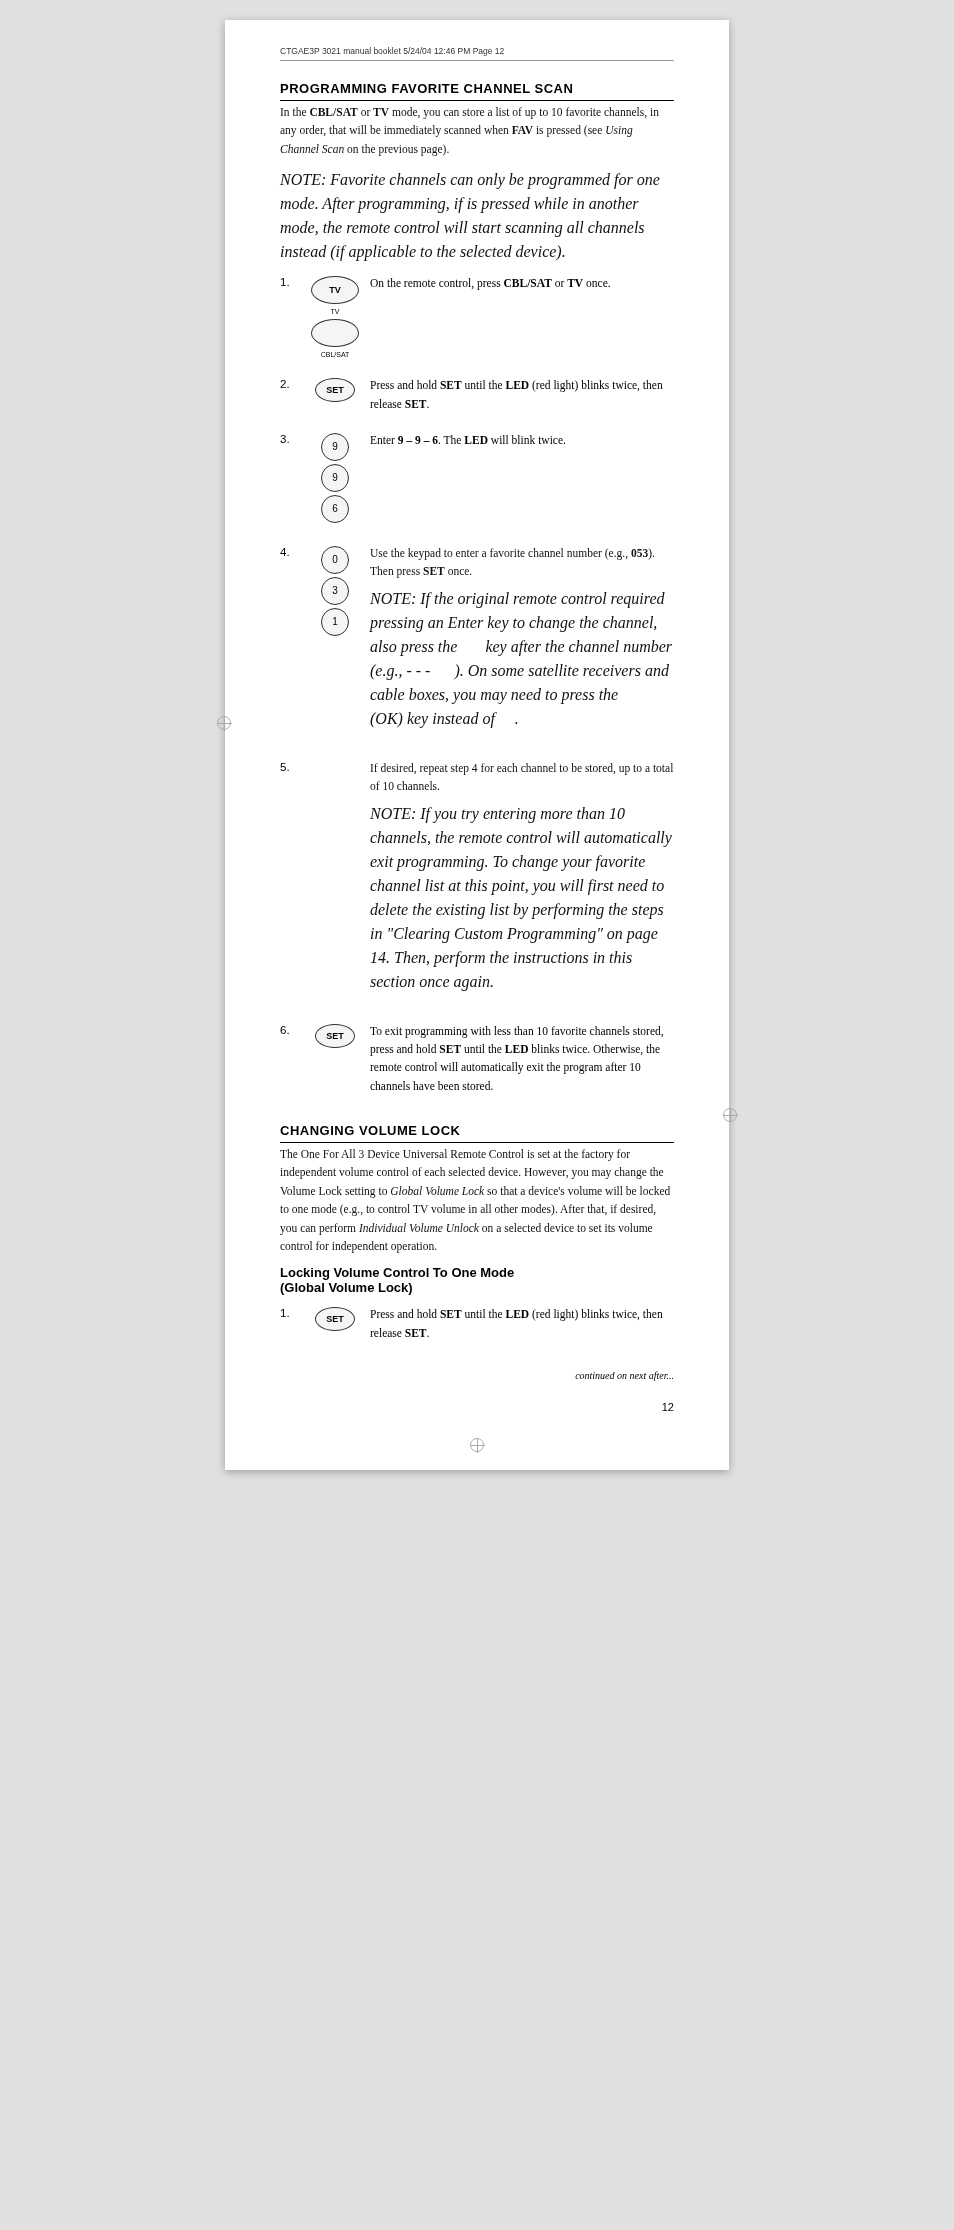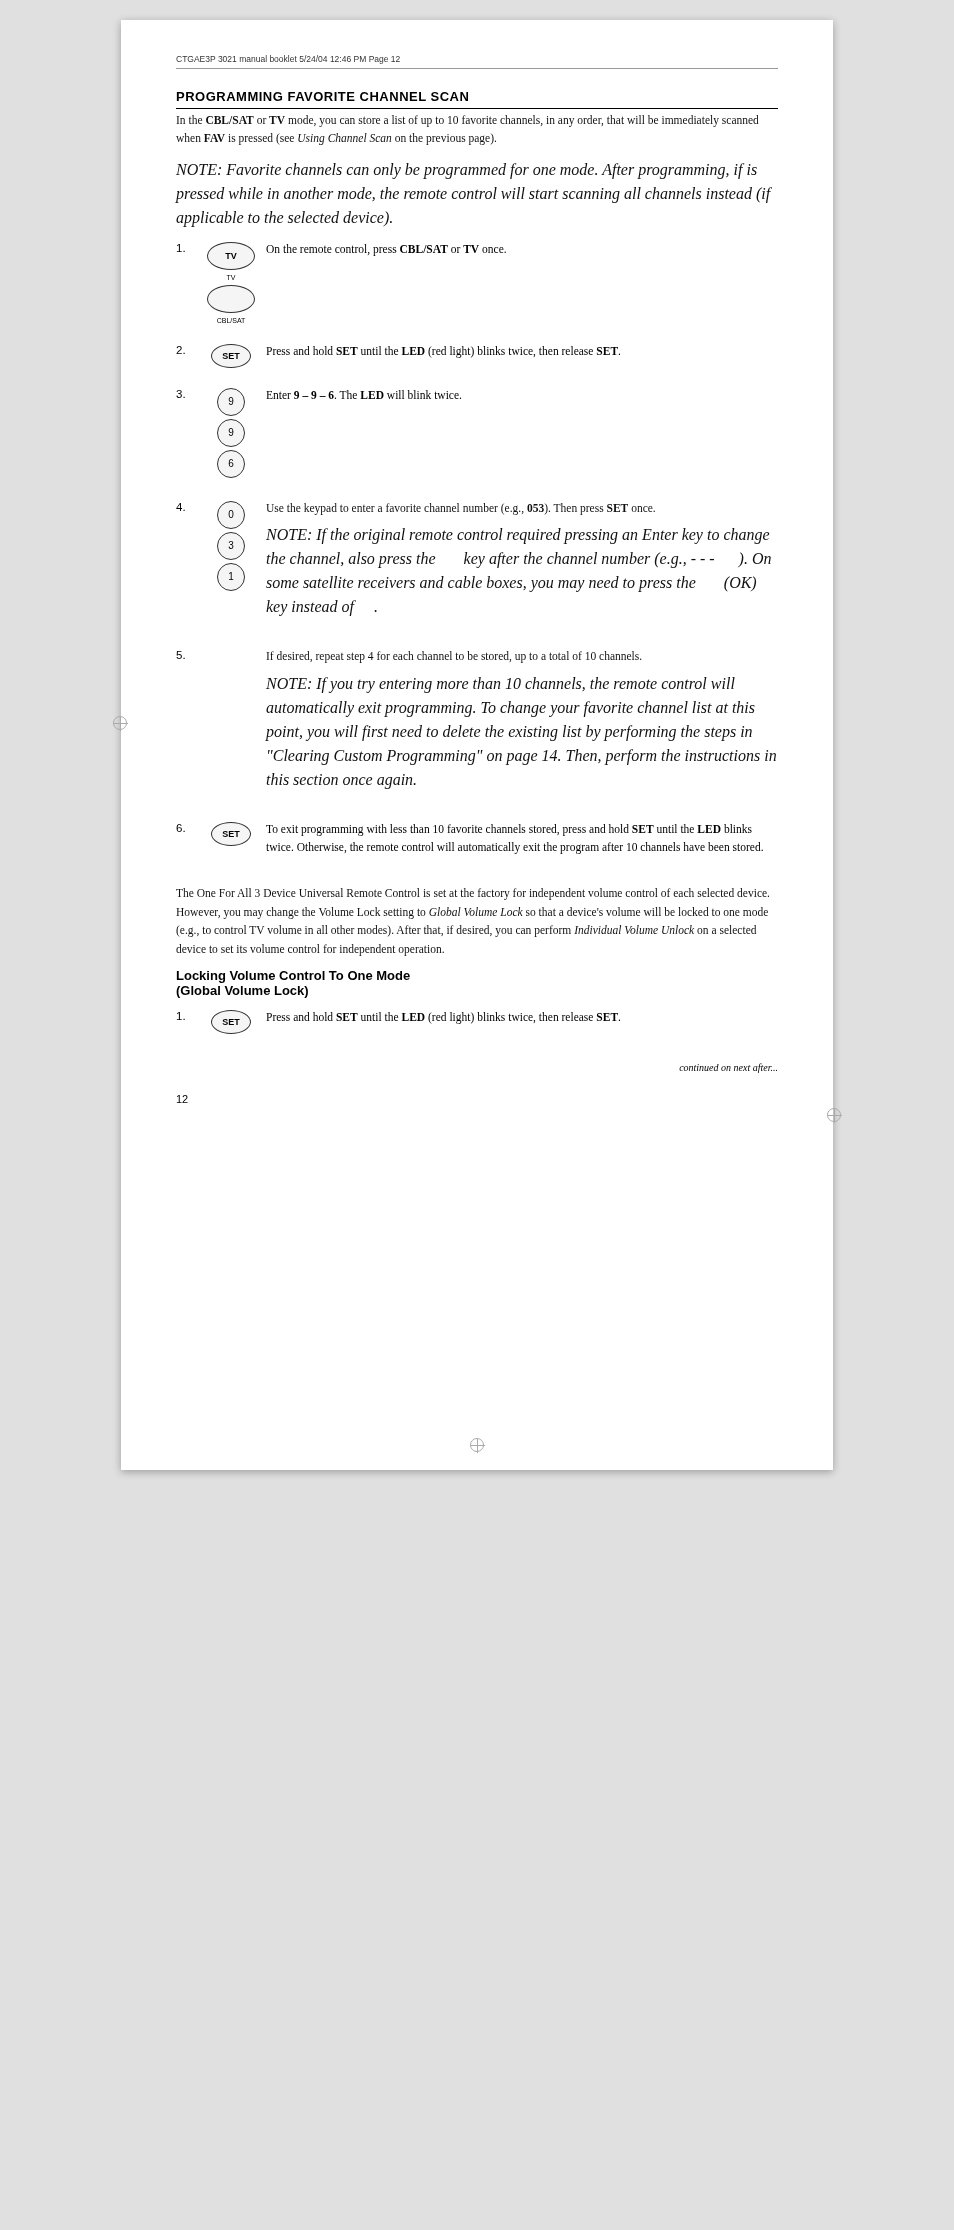--- a/index.html
+++ b/index.html
@@ -7,23 +7,23 @@
     body {
       background: #e0e0e0;
       display: flex;
       justify-content: center;
       padding: 20px 0;
       font-family: Georgia, 'Times New Roman', serif;
     }
 
     .page {
       background: #fff;
-      width: 712px;
+      width: 504px;
       min-height: 1450px;
-      padding: 34px 55px 40px 55px;
+      padding: 26px 55px 40px 55px;
       position: relative;
       box-shadow: 0 2px 8px rgba(0,0,0,0.3);
     }
 
     
     .page-header {
       border-bottom: 1px solid #999;
       padding-bottom: 4px;
       margin-bottom: 20px;
       font-size: 8.5px;
@@ -164,21 +164,21 @@
     .sub-heading {
       font-family: Arial, sans-serif;
       font-size: 13px;
       font-weight: bold;
       margin-bottom: 10px;
       margin-top: 8px;
     }
 
     
     .page-number {
-      text-align: left;
+      text-align: right;
       font-size: 11px;
       font-family: Arial, sans-serif;
       margin-top: 20px;
     }
 
     .continued {
       text-align: right;
       font-style: italic;
       font-size: 10px;
       margin-top: 10px;
@@ -295,20 +295,21 @@
         </div>
         <div class="step-content">
           To exit programming with less than 10 favorite channels stored, press and hold <strong>SET</strong> until the <strong>LED</strong> blinks twice. Otherwise, the remote control will automatically exit the program after 10 channels have been stored.
         </div>
       </li>
 
     </ul>
   </div>
 
   <div class="section">
+    <div class="section-title">CHANGING VOLUME LOCK</div>
 
     <p>The One For All 3 Device Universal Remote Control is set at the factory for independent volume control of each selected device. However, you may change the Volume Lock setting to <em>Global Volume Lock</em> so that a device's volume will be locked to one mode (e.g., to control TV volume in all other modes). After that, if desired, you can perform <em>Individual Volume Unlock</em> on a selected device to set its volume control for independent operation.</p>
 
     <div class="sub-heading">Locking Volume Control To One Mode<br>(Global Volume Lock)</div>
 
     <ul class="steps">
 
       <li class="step">
         <span class="step-number">1.</span>
         <div class="step-icon">

